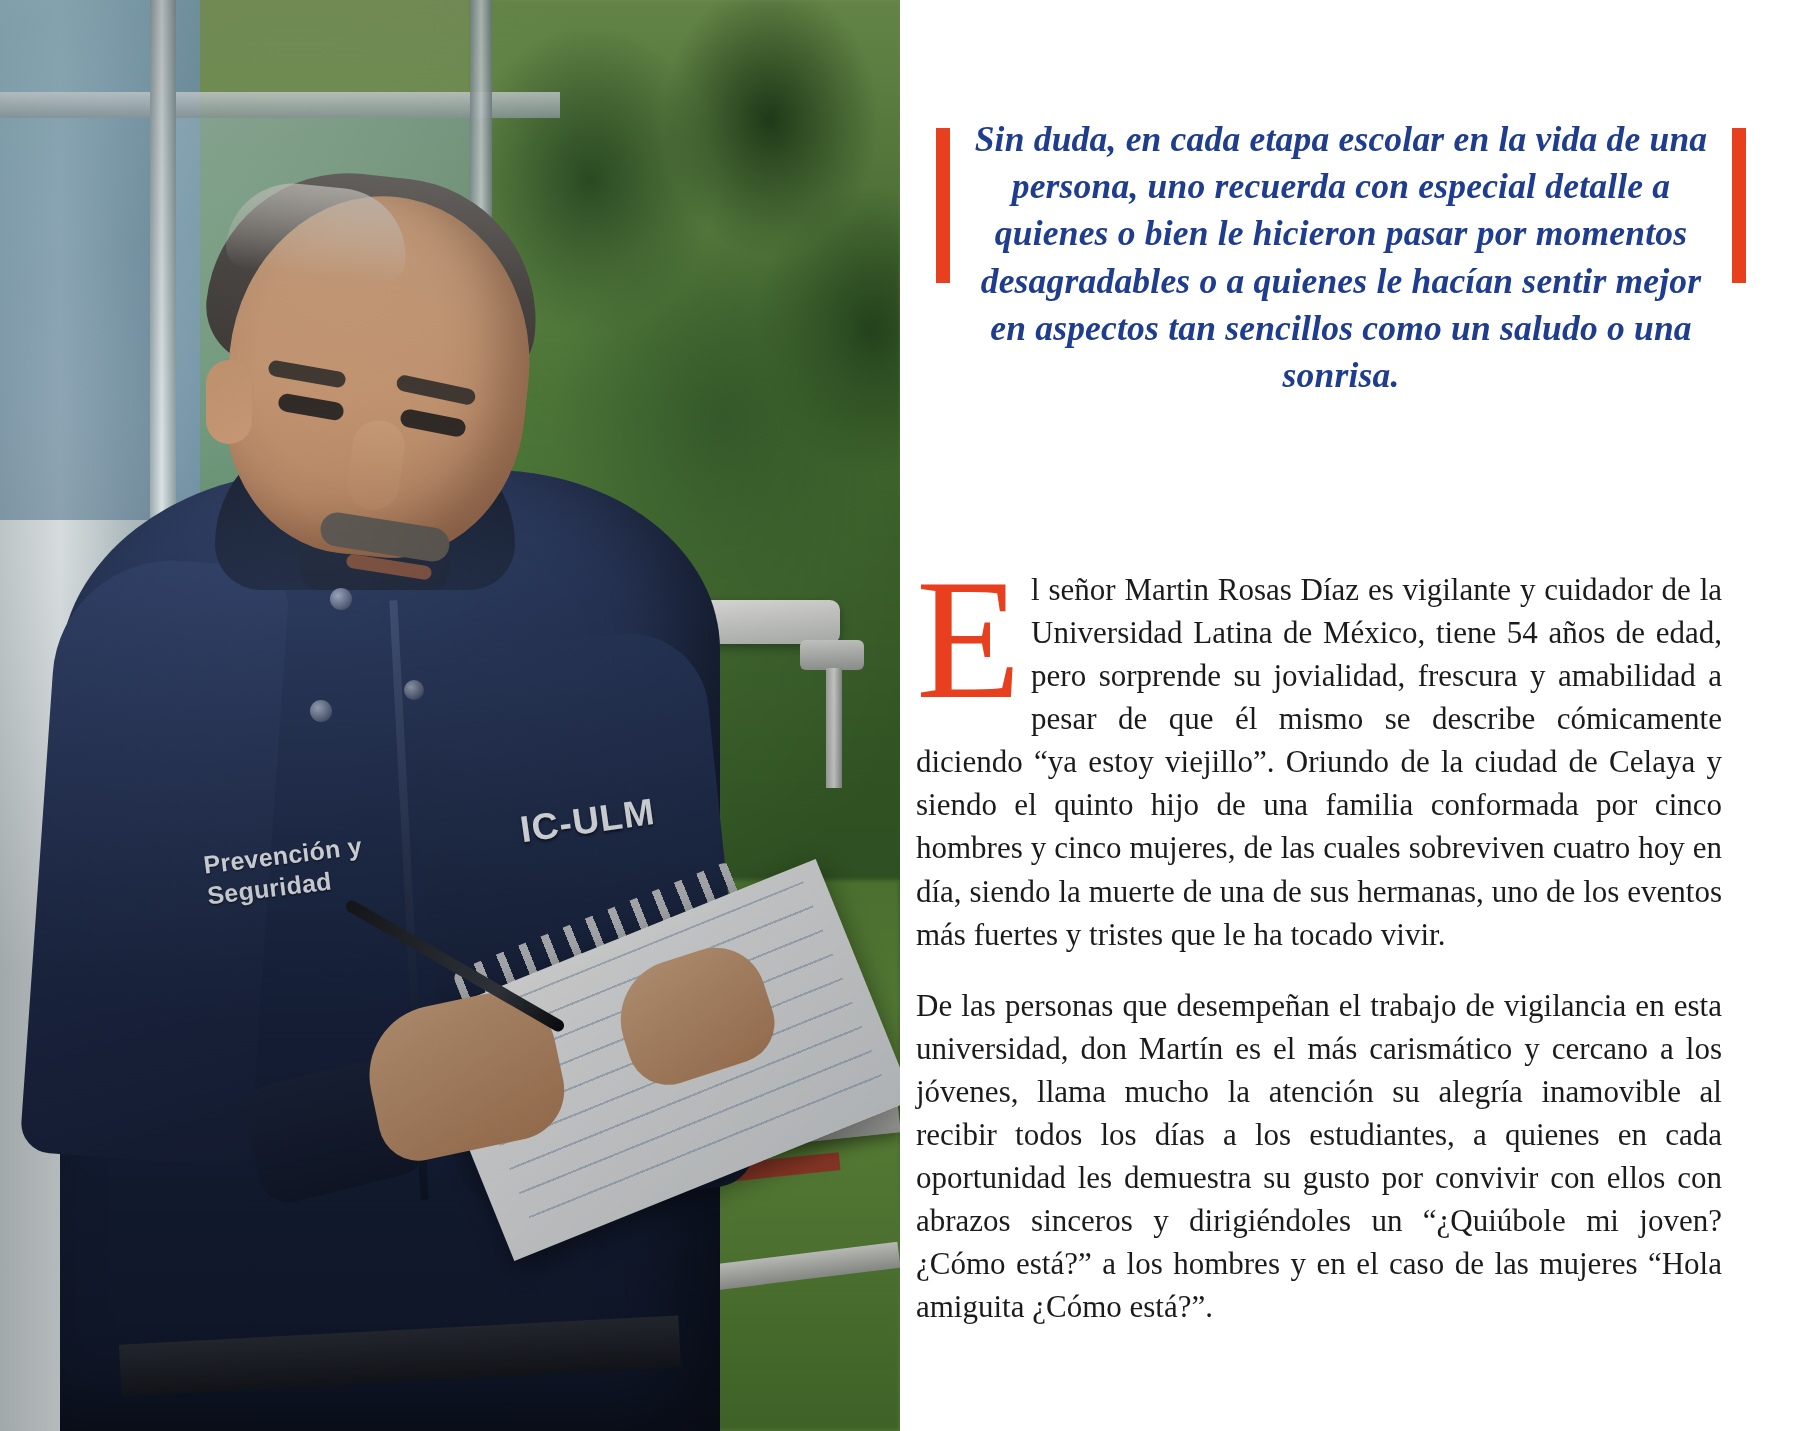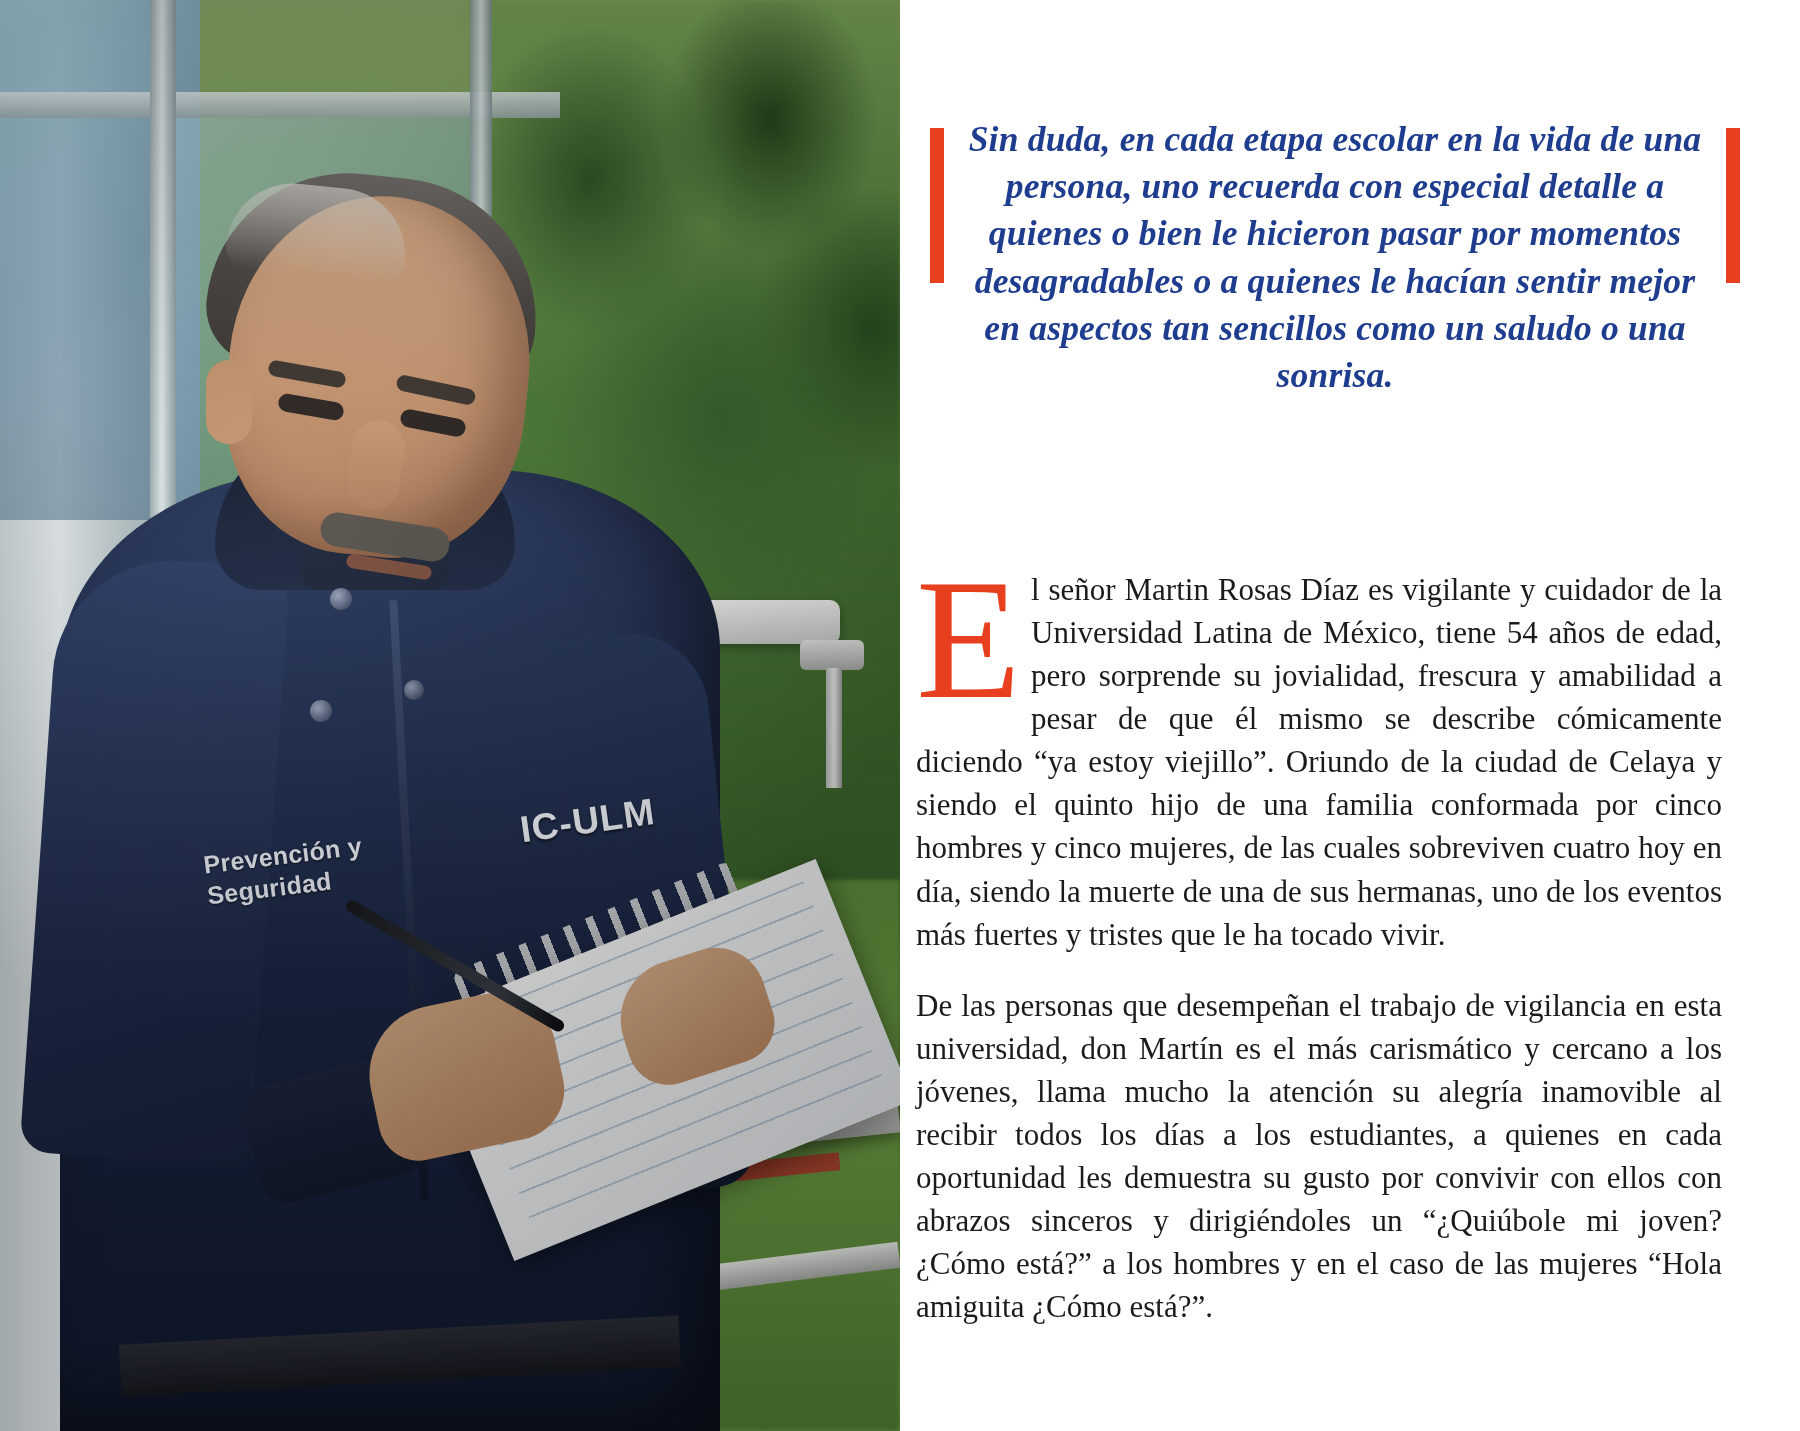--- a/index.html
+++ b/index.html
@@ -292,21 +292,21 @@
   .text-col {
     position: relative;
     flex: 1 1 auto;
     height: 1431px;
     background: #ffffff;
     padding: 0;
   }
 
   .pullquote-wrap {
     position: absolute;
-    left: 30px;
+    left: 36px;
     top: 116px;
     width: 810px;
     display: flex;
     align-items: flex-end;
   }
   .pq-bar {
     width: 14px;
     background: #e8401f;
     flex: 0 0 14px;
   }

